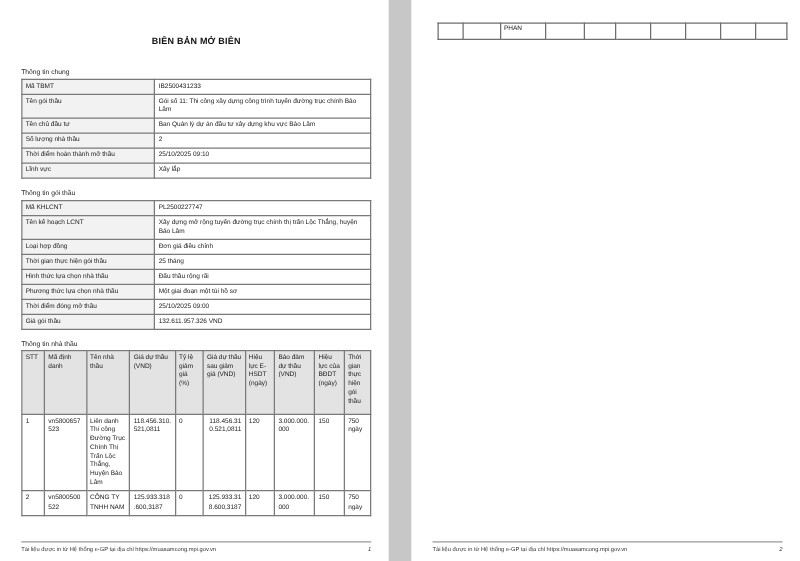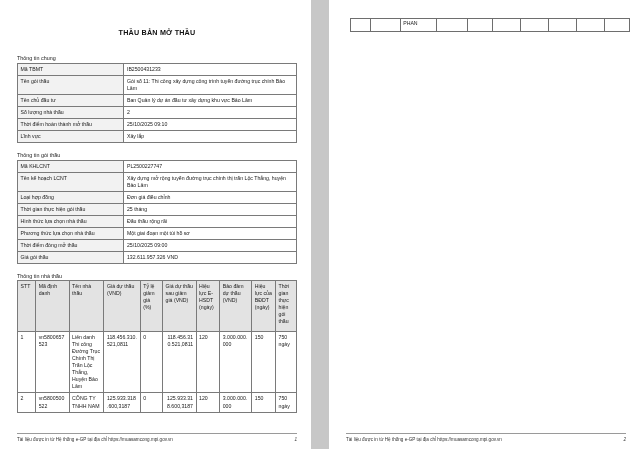--- a/index.html
+++ b/index.html
@@ -122,21 +122,21 @@
   .right-inner { position: absolute; left: 21px; top: 0; right: 10px; bottom: 0; }
 </style>
 </head>
 <body>
 
 <div class="viewport">
 
   <div class="page page-left">
     <div class="page-inner">
 
-      <div class="doc-title">THẦU BẢN MỞ THẦU</div>
+      <div class="doc-title">BIÊN BẢN MỞ BIÊN</div>
 
       <div class="section-block first">
         <div class="section-label">Thông tin chung</div>
         <table class="kv">
           <tbody>
             <tr>
               <td class="k">Mã TBMT</td>
               <td class="v">IB2500431233</td>
             </tr>
             <tr>

